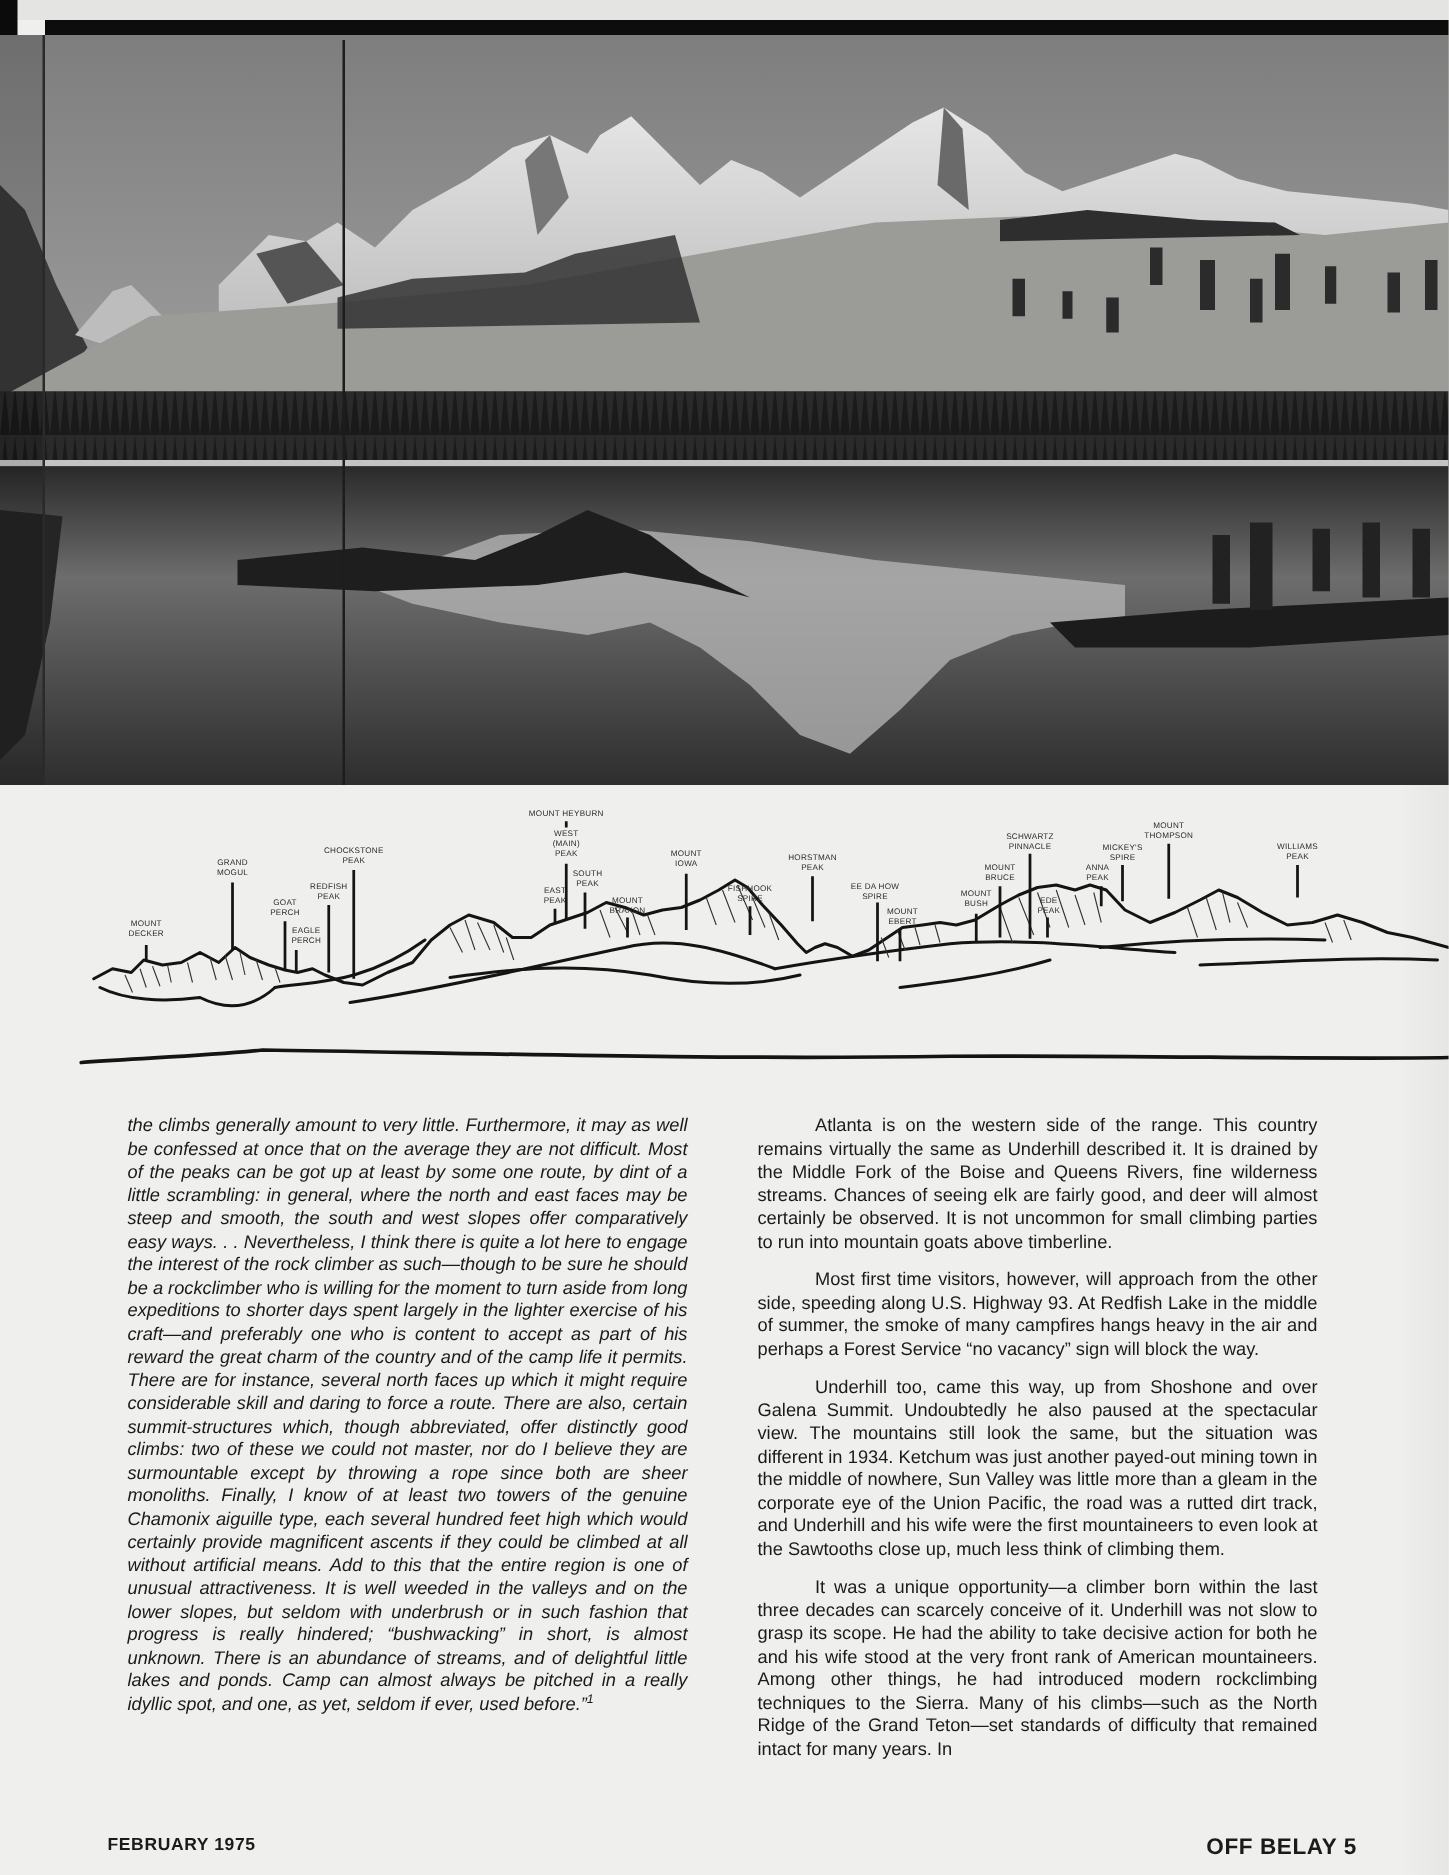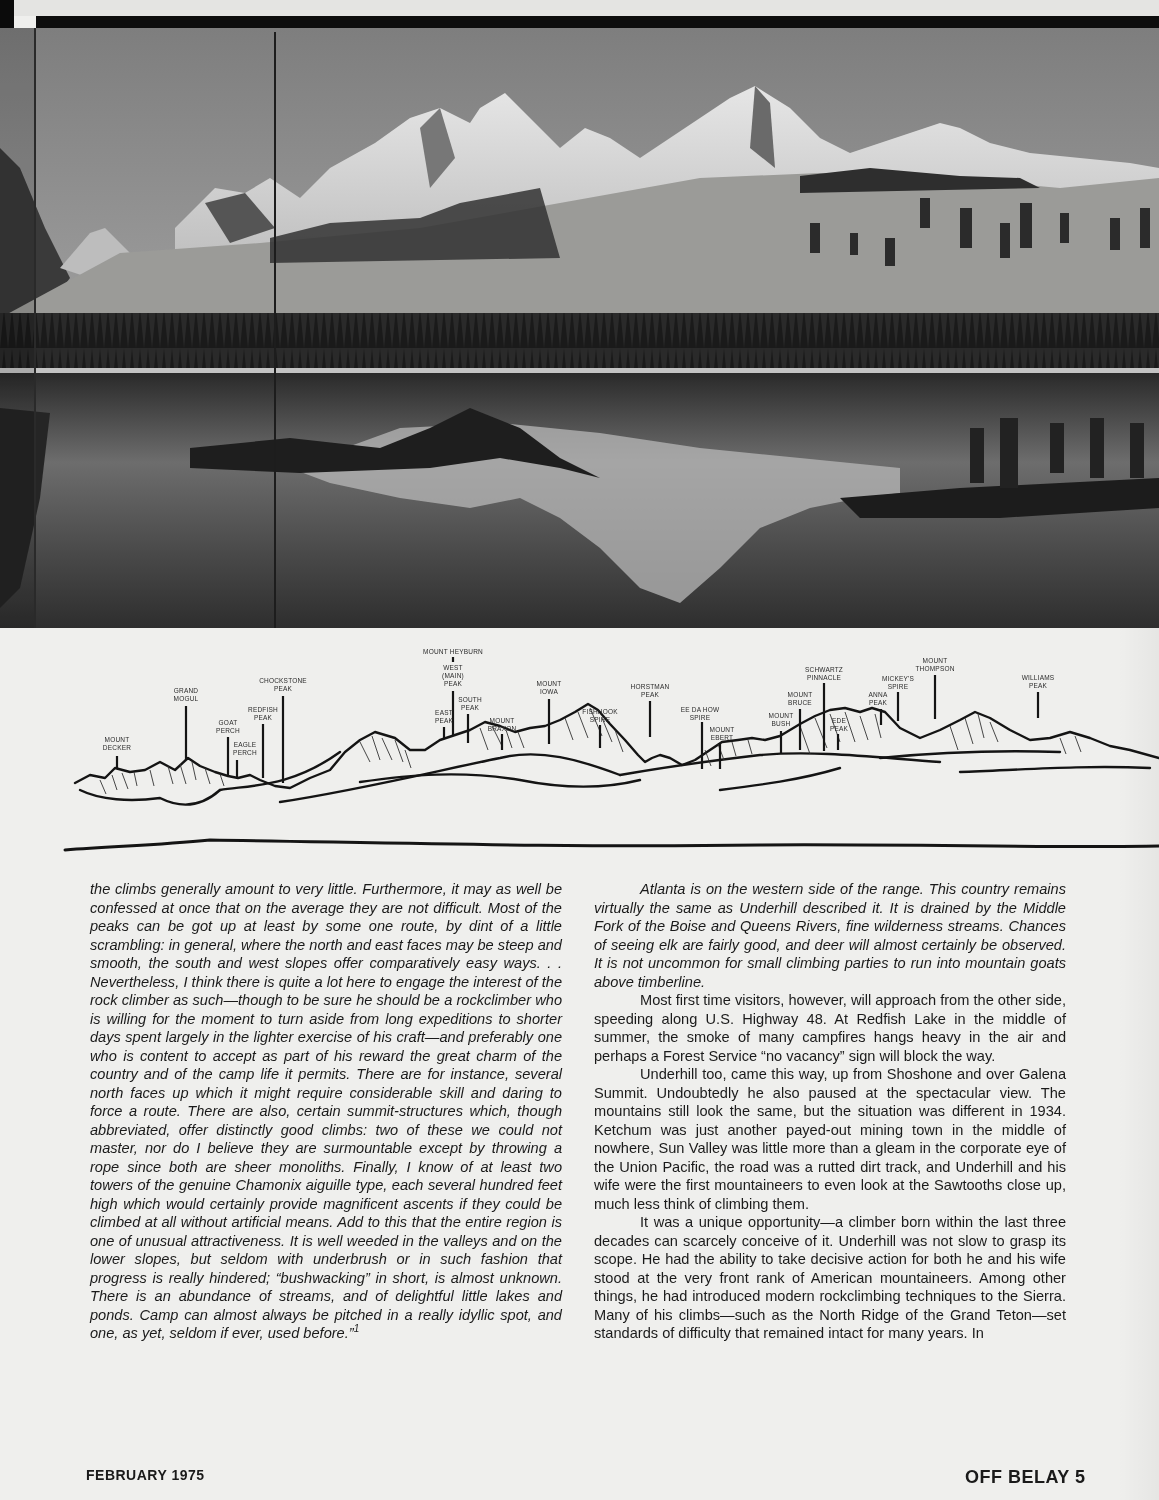--- a/index.html
+++ b/index.html
@@ -26,23 +26,23 @@
     .diagram svg { position: absolute; left: 0; top: 0; }
     .peak-label {
       position: absolute; font-size: 6.5px; line-height: 8px; text-align: center;
       color: #2b2b2b; letter-spacing: 0.2px; white-space: pre-line; transform: translateX(-50%);
     }
 
     
     .col { position: absolute; top: 880px; font-size: 14.6px; line-height: 18.5px; text-align: justify; }
     .col-left { left: 90px; width: 472px; font-style: italic; }
     .col-right { left: 594px; width: 472px; }
-    .col p { margin: 0; }
+    .col p { margin: 12px; }
     .col-right p { text-indent: 46px; }
-    .col-right p.first { text-indent: 46px; font-style: italic; }
+    .col-right p.first { text-indent: 46px; }
     sup { font-size: 10px; vertical-align: super; line-height: 0; }
 
     .footer-left { position: absolute; left: 86px; top: 1467px; font-weight: bold; font-size: 14px; letter-spacing: 0.5px; }
     .footer-right { position: absolute; left: 965px; top: 1467px; font-weight: bold; font-size: 18px; letter-spacing: 0.5px; }
     .right-shadow { position: absolute; left: 1118px; top: 628px; width: 41px; height: 872px; background: linear-gradient(to right, rgba(0,0,0,0), rgba(0,0,0,0.04)); }
   </style>
 </head>
 <body>
 
 <div class="scan-top"></div>
@@ -229,20 +229,20 @@
   <div class="peak-label" style="left:978px;top:34px">WILLIAMS
 PEAK</div>
 </div>
 
 <div class="col col-left">
   <p><span>the climbs generally amount to very little. Furthermore, it may as well be confessed at once that on the average they are not difficult. Most of the peaks can be got up at least by some one route, by dint of a little scrambling: in general, where the north and east faces may be steep and smooth, the south and west slopes offer comparatively easy ways. . . Nevertheless, I think there is quite a lot here to engage the interest of the rock climber as such—though to be sure he should be a rockclimber who is willing for the moment to turn aside from long expeditions to shorter days spent largely in the lighter exercise of his craft—and preferably one who is content to accept as part of his reward the great charm of the country and of the camp life it permits. There are for instance, several north faces up which it might require considerable skill and daring to force a route. There are also, certain summit-structures which, though abbreviated, offer distinctly good climbs: two of these we could not master, nor do I believe they are surmountable except by throwing a rope since both are sheer monoliths. Finally, I know of at least two towers of the genuine Chamonix aiguille type, each several hundred feet high which would certainly provide magnificent ascents if they could be climbed at all without artificial means. Add to this that the entire region is one of unusual attractiveness. It is well weeded in the valleys and on the lower slopes, but seldom with underbrush or in such fashion that progress is really hindered; “bushwacking” in short, is almost unknown. There is an abundance of streams, and of delightful little lakes and ponds. Camp can almost always be pitched in a really idyllic spot, and one, as yet, seldom if ever, used before.”</span><sup>1</sup></p>
 </div>
 
 <div class="col col-right">
   <p class="first">Atlanta is on the western side of the range. This country remains virtually the same as Underhill described it. It is drained by the Middle Fork of the Boise and Queens Rivers, fine wilderness streams. Chances of seeing elk are fairly good, and deer will almost certainly be observed. It is not uncommon for small climbing parties to run into mountain goats above timberline.</p>
-  <p>Most first time visitors, however, will approach from the other side, speeding along U.S. Highway 48. At Redfish Lake in the middle of summer, the smoke of many campfires hangs heavy in the air and perhaps a Forest Service “no vacancy” sign will block the way.</p>
+  <p>Most first time visitors, however, will approach from the other side, speeding along U.S. Highway 93. At Redfish Lake in the middle of summer, the smoke of many campfires hangs heavy in the air and perhaps a Forest Service “no vacancy” sign will block the way.</p>
   <p>Underhill too, came this way, up from Shoshone and over Galena Summit. Undoubtedly he also paused at the spectacular view. The mountains still look the same, but the situation was different in 1934. Ketchum was just another payed-out mining town in the middle of nowhere, Sun Valley was little more than a gleam in the corporate eye of the Union Pacific, the road was a rutted dirt track, and Underhill and his wife were the first mountaineers to even look at the Sawtooths close up, much less think of climbing them.</p>
   <p>It was a unique opportunity—a climber born within the last three decades can scarcely conceive of it. Underhill was not slow to grasp its scope. He had the ability to take decisive action for both he and his wife stood at the very front rank of American mountaineers. Among other things, he had introduced modern rockclimbing techniques to the Sierra. Many of his climbs—such as the North Ridge of the Grand Teton—set standards of difficulty that remained intact for many years. In</p>
 </div>
 
 <div class="footer-left">FEBRUARY 1975</div>
 <div class="footer-right">OFF BELAY 5</div>
 <div class="right-shadow"></div>
 
 </body></html>

